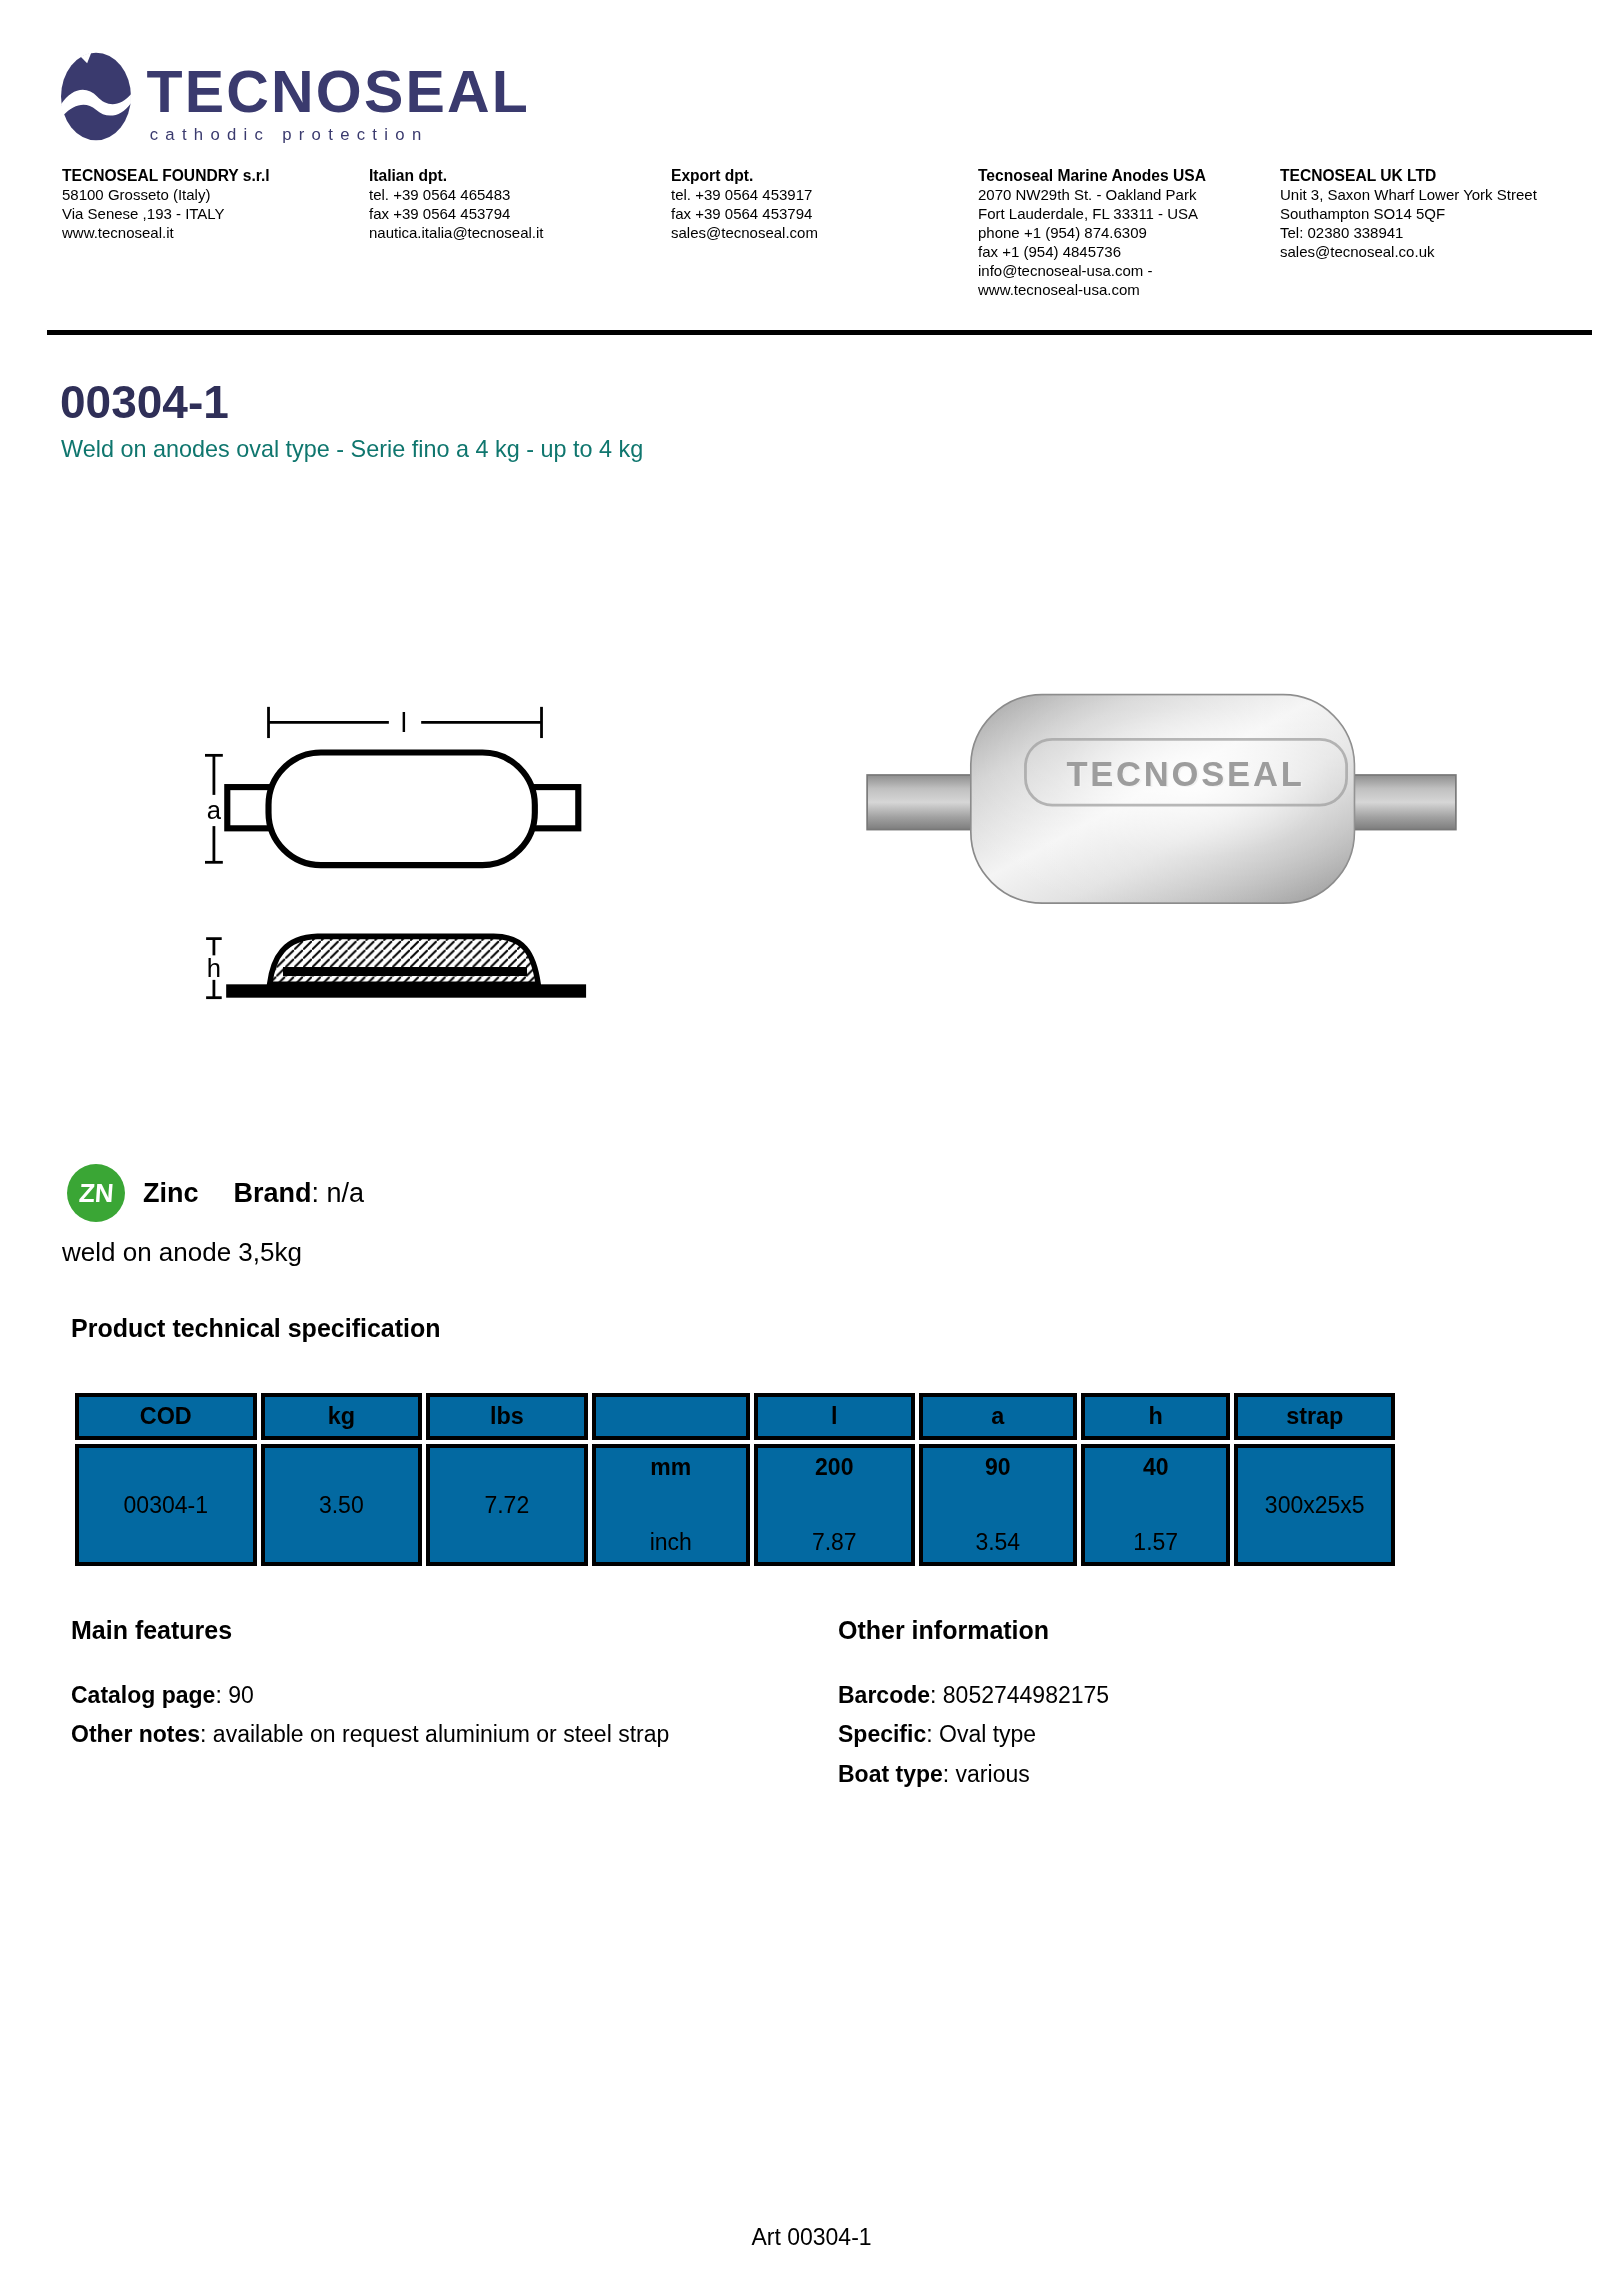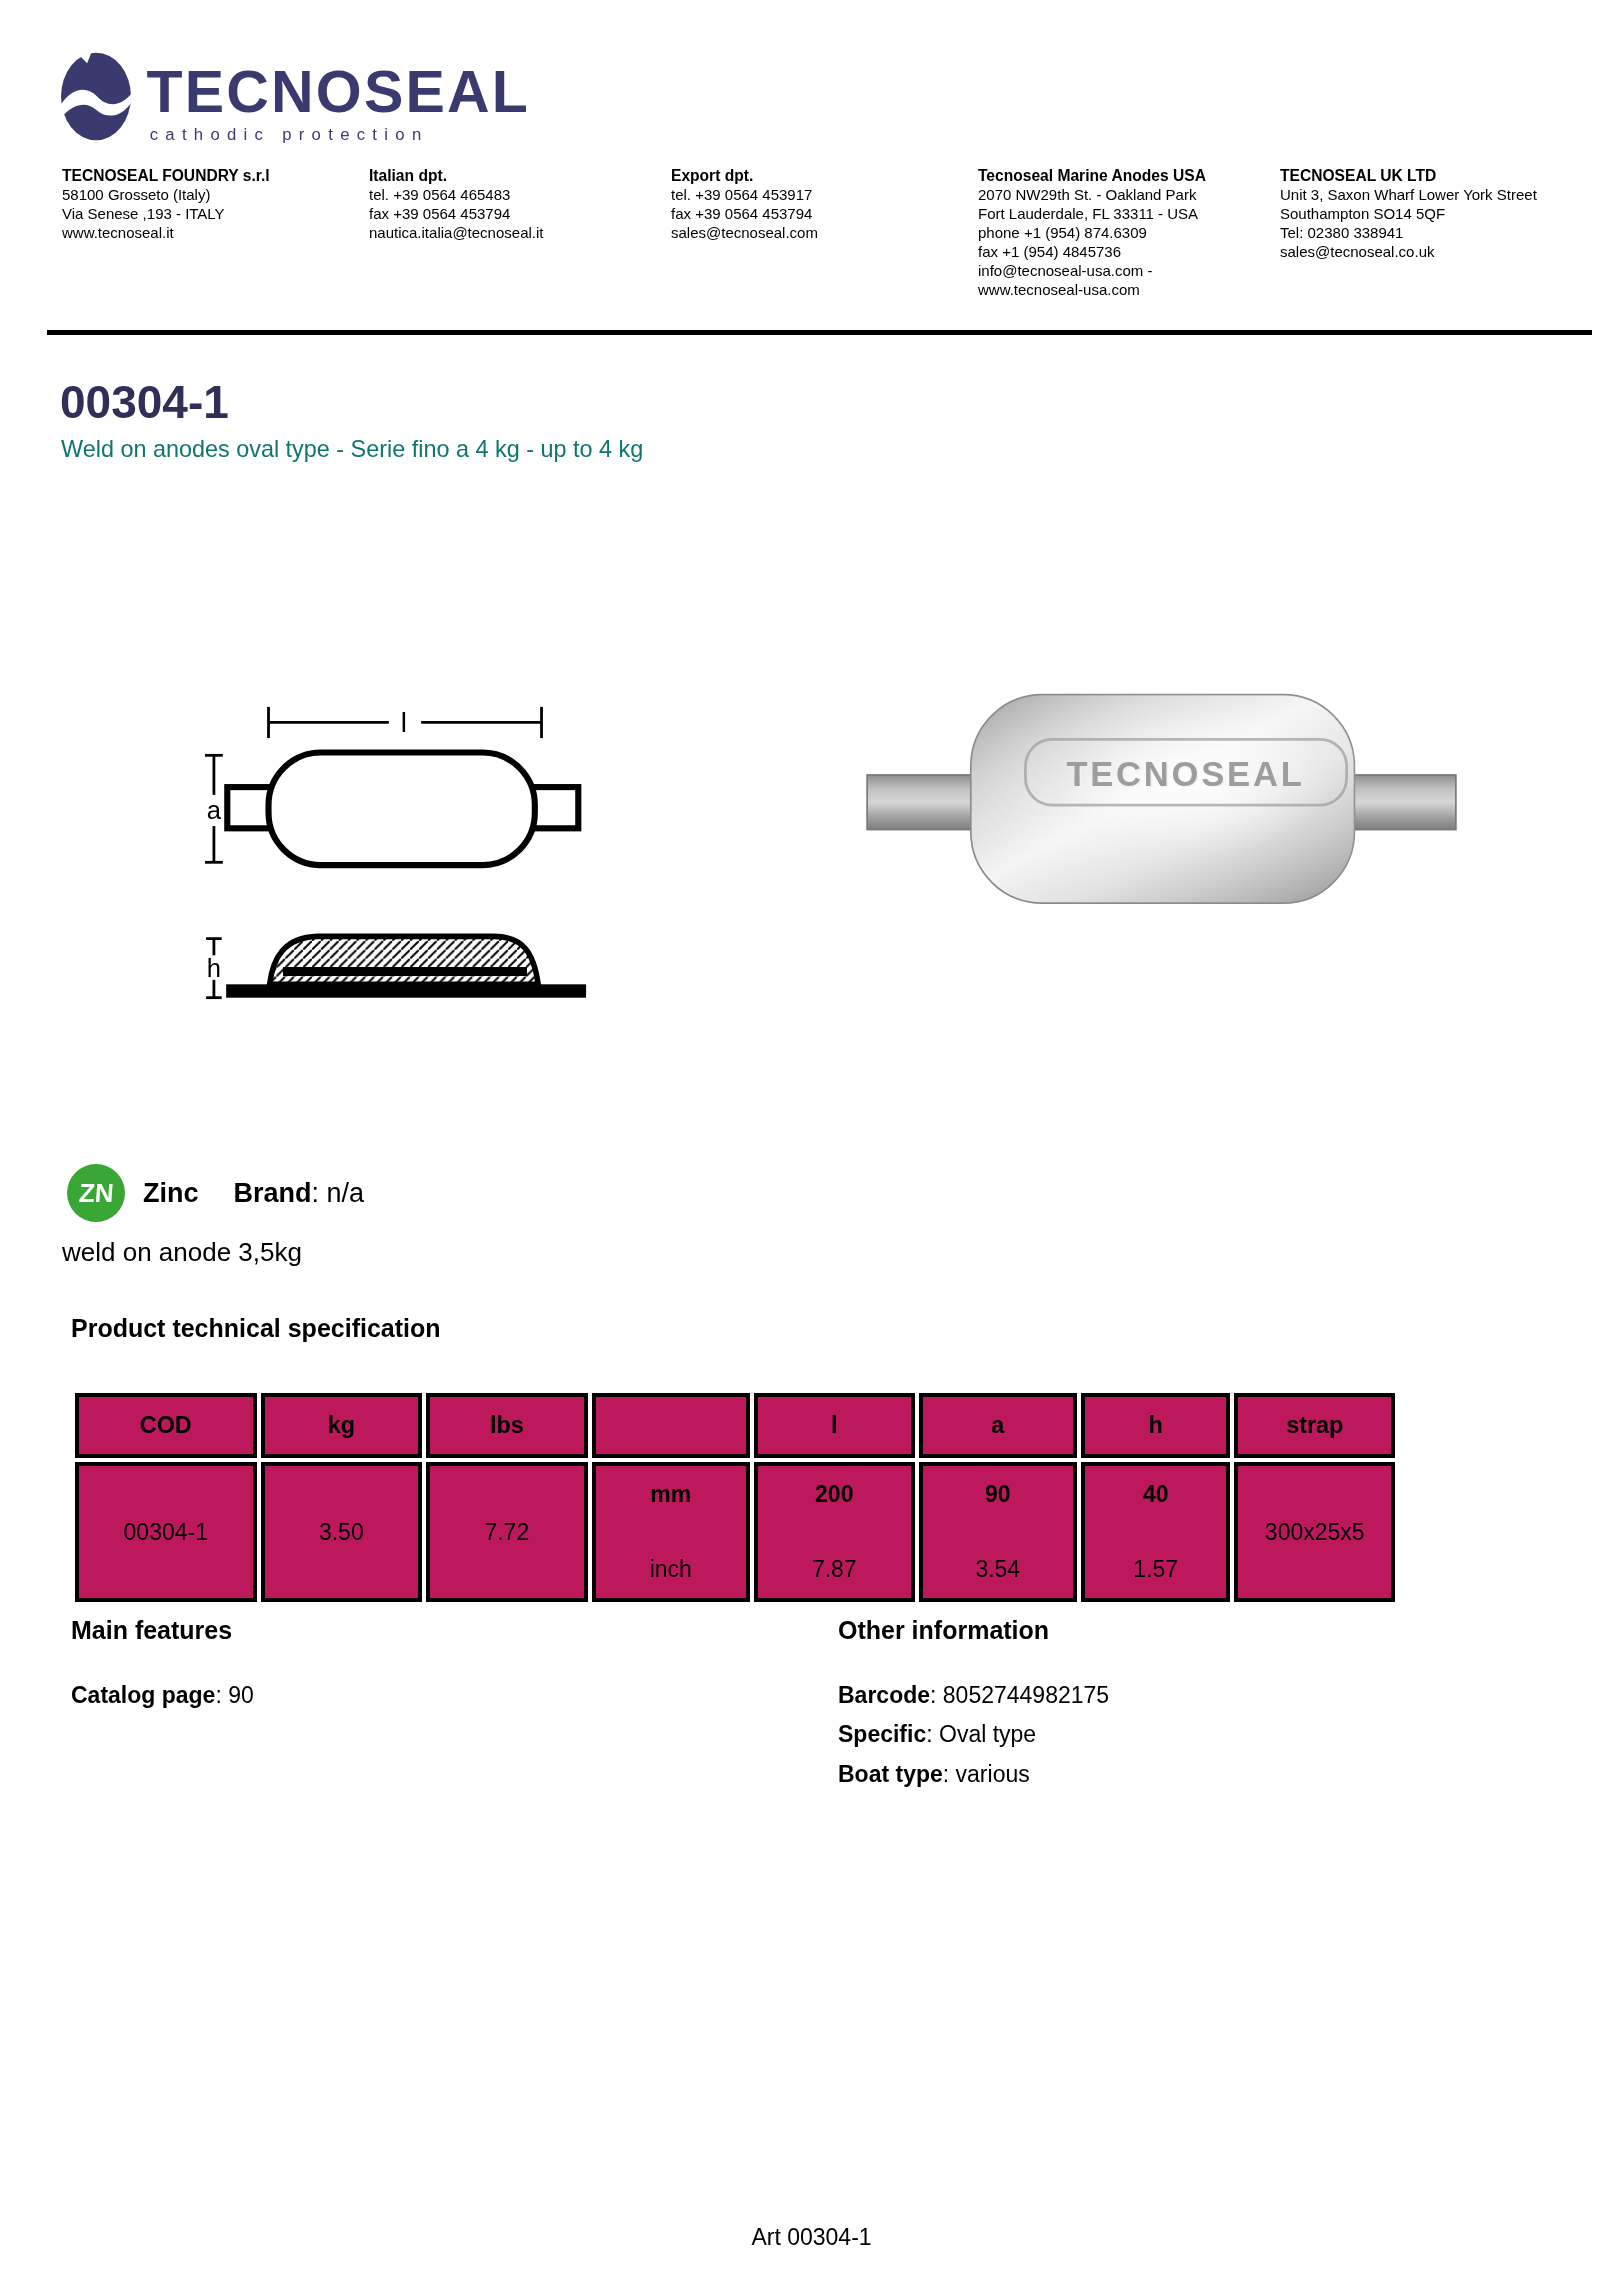--- a/index.html
+++ b/index.html
@@ -56,21 +56,21 @@
   
   .spec-heading{left:71px;top:1314px;font-size:25px;font-weight:bold;}
   .spec-table{
     left:71px;top:1389px;
   }
   table.spec{
     border-collapse:separate;border-spacing:4.5px;table-layout:fixed;width:1328px;
   }
   table.spec td{
     border:4.5px solid #000;text-align:center;vertical-align:middle;
-    font-size:23px;padding:15px;box-sizing:border-box;background:#be185d;
+    font-size:23px;padding:6px;box-sizing:border-box;background:#0369a1;
   }
   table.spec tr.hd td{height:41px;font-weight:bold;font-size:23.4px;}
   table.spec tr.bd td{height:116px;}
   .duo{display:flex;flex-direction:column;justify-content:center;gap:48px;height:100%;}
   .b{font-weight:bold;}
 
   
   .feat-col{position:absolute;top:1616px;}
   .feat-left{left:71px;width:747px;}
   .feat-right{left:838px;width:747px;}
@@ -289,20 +289,23 @@
     </tr>
   </tbody>
     </table>
 </div>
 
 <div class="feat-col feat-left">
   <h2 class="feat-h">Main features</h2>
   <div class="feat-item">
     <span class="lbl">Catalog page</span><span>: 90</span>
   </div>
+  <div class="feat-item">
+    <span class="lbl">Other notes</span><span>: available on request aluminium or steel strap</span>
+  </div>
 </div>
 
 <div class="feat-col feat-right">
   <h2 class="feat-h">Other information</h2>
   <div class="feat-item">
     <span class="lbl">Barcode</span><span>: 8052744982175</span>
   </div>
   <div class="feat-item">
     <span class="lbl">Specific</span><span>: Oval type</span>
   </div>

